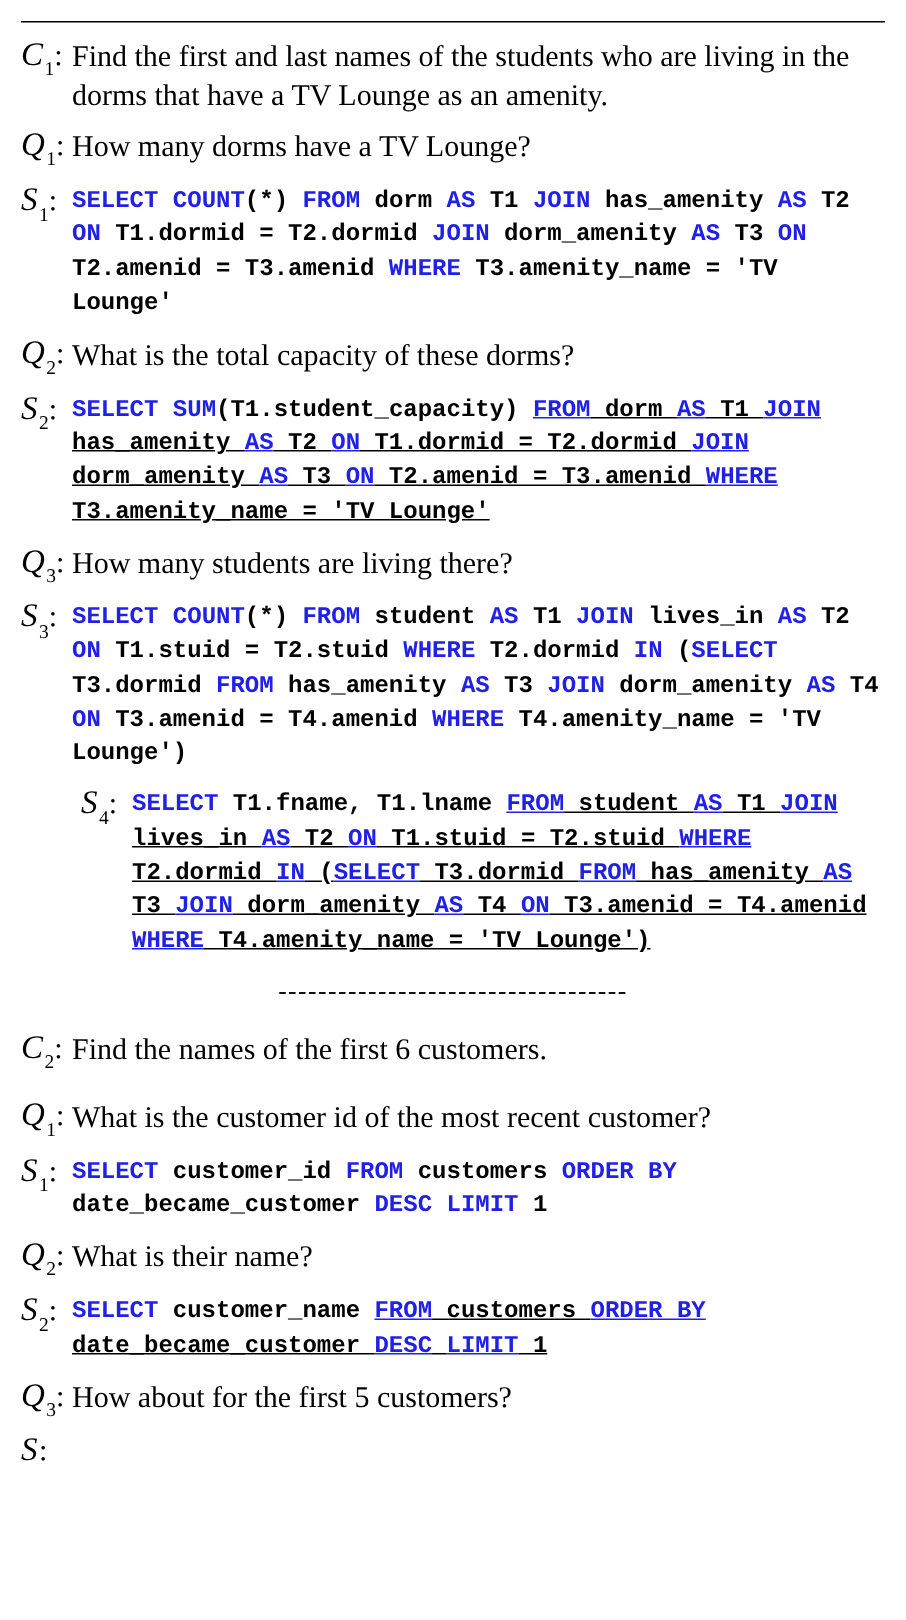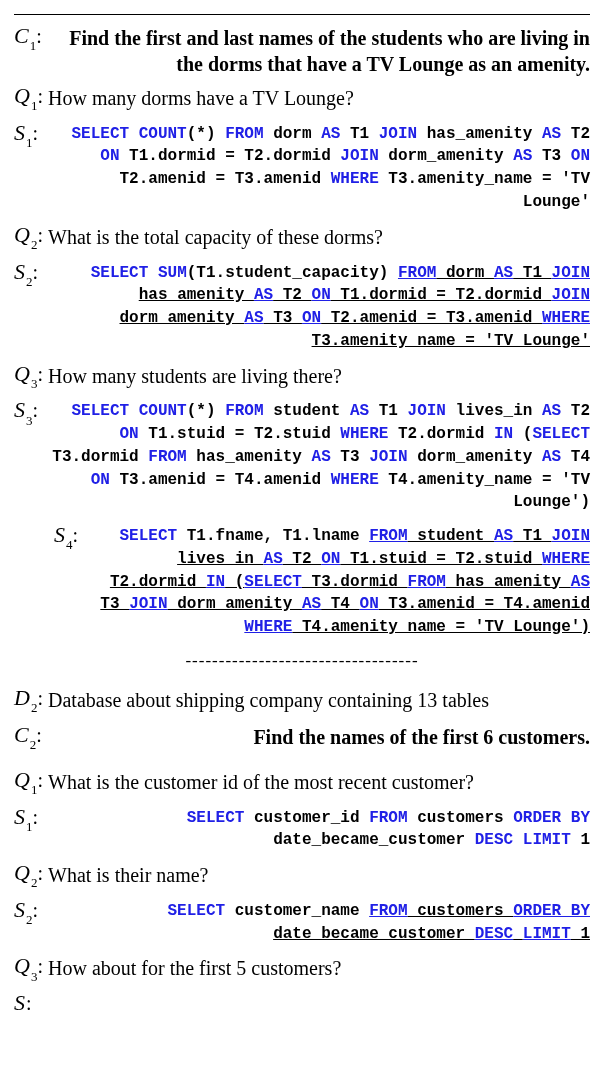--- a/index.html
+++ b/index.html
@@ -51,33 +51,31 @@
     font-size: 20px;
     margin-left: 1px;
   }
   .body {
     flex: 1;
     font-size: 20px;
     line-height: 1.32;
     padding-top: 2px;
   }
   .body.bold {
-    font-weight: bold;
-    text-align: right;
+    font-weight: normal;
   }
   .code {
     font-family: "Courier New", Courier, monospace;
     font-weight: bold;
     font-size: 16px;
     line-height: 1.42;
     color: #000;
     white-space: normal;
     word-break: break-word;
     padding-top: 3px;
-    text-align: right;
   }
   .kw { color: #2020e6; }
   .kw.u { text-decoration: underline; }
   .id.u { text-decoration: underline; }
 </style>
 </head>
 <body>
 
 <div class="wrap">
   <hr class="hr-top">
@@ -115,24 +113,20 @@
     <div class="body code"><span class="kw">SELECT</span> <span class="kw">COUNT</span><span class="id">(*) </span><span class="kw">FROM</span><span class="id"> student </span><span class="kw">AS</span><span class="id"> T1 </span><span class="kw">JOIN</span><span class="id"> lives_in </span><span class="kw">AS</span><span class="id"> T2 </span><span class="kw">ON</span><span class="id"> T1.stuid = T2.stuid </span><span class="kw">WHERE</span><span class="id"> T2.dormid </span><span class="kw">IN</span><span class="id"> (</span><span class="kw">SELECT</span><span class="id"> T3.dormid </span><span class="kw">FROM</span><span class="id"> has_amenity </span><span class="kw">AS</span><span class="id"> T3 </span><span class="kw">JOIN</span><span class="id"> dorm_amenity </span><span class="kw">AS</span><span class="id"> T4 </span><span class="kw">ON</span><span class="id"> T3.amenid = T4.amenid </span><span class="kw">WHERE</span><span class="id"> T4.amenity_name = 'TV Lounge')</span></div>
   </div>
 
   <div class="row" style="margin-bottom:2px;margin-left:40px;">
     <div class="label"><span>S</span><span class="sub">4</span><span class="colon">:</span></div>
     <div class="body code"><span class="kw">SELECT</span><span class="id"> T1.fname, T1.lname </span><span class="kw u">FROM</span><span class="id u"> student </span><span class="kw u">AS</span><span class="id u"> T1 </span><span class="kw u">JOIN</span><span class="id u"> lives_in </span><span class="kw u">AS</span><span class="id u"> T2 </span><span class="kw u">ON</span><span class="id u"> T1.stuid = T2.stuid </span><span class="kw u">WHERE</span><span class="id u"> T2.dormid </span><span class="kw u">IN</span><span class="id u"> (</span><span class="kw u">SELECT</span><span class="id u"> T3.dormid </span><span class="kw u">FROM</span><span class="id u"> has_amenity </span><span class="kw u">AS</span><span class="id u"> T3 </span><span class="kw u">JOIN</span><span class="id u"> dorm_amenity </span><span class="kw u">AS</span><span class="id u"> T4 </span><span class="kw u">ON</span><span class="id u"> T3.amenid = T4.amenid </span><span class="kw u">WHERE</span><span class="id u"> T4.amenity_name = 'TV Lounge')</span></div>
   </div>
 
   <div class="divider-dashes">-----------------------------------</div>
 
-  <div class="row">
-    <div class="label"><span>D</span><span class="sub">2</span><span class="colon">:</span></div>
-    <div class="body">Database about shipping company containing 13 tables</div>
-  </div>
 
   <div class="row" style="margin-bottom:16px;">
     <div class="label"><span>C</span><span class="sub">2</span><span class="colon">:</span></div>
     <div class="body bold">Find the names of the first 6 customers.</div>
   </div>
 
   <div class="row">
     <div class="label"><span>Q</span><span class="sub">1</span><span class="colon">:</span></div>
     <div class="body">What is the customer id of the most recent customer?</div>
   </div>

